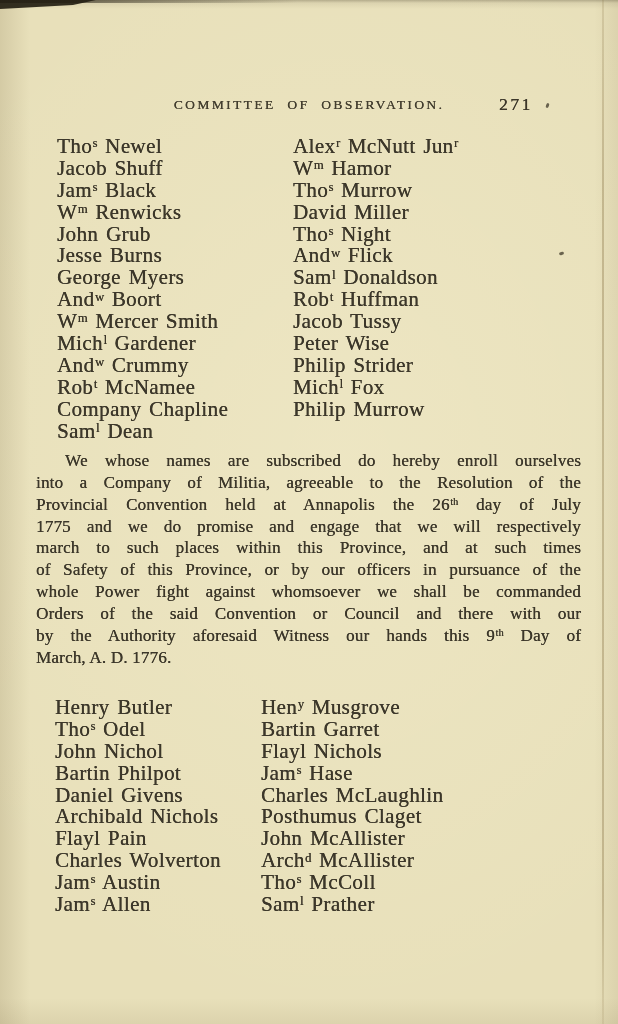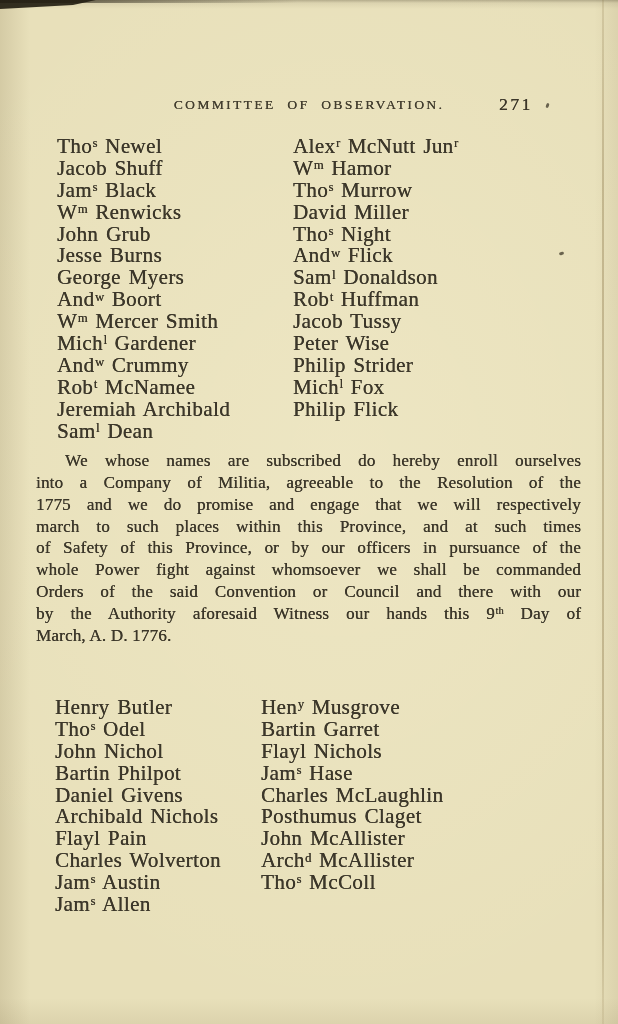--- a/index.html
+++ b/index.html
@@ -76,43 +76,44 @@
         <div class="name-line">Jam<sup>s</sup> Black</div>
         <div class="name-line">W<sup>m</sup> Renwicks</div>
         <div class="name-line">John Grub</div>
         <div class="name-line">Jesse Burns</div>
         <div class="name-line">George Myers</div>
         <div class="name-line">And<sup>w</sup> Boort</div>
         <div class="name-line">W<sup>m</sup> Mercer Smith</div>
         <div class="name-line">Mich<sup>l</sup> Gardener</div>
         <div class="name-line">And<sup>w</sup> Crummy</div>
         <div class="name-line">Rob<sup>t</sup> McNamee</div>
-        <div class="name-line">Jeremiah Archibald</div>
+        <div class="name-line">Company Chapline</div>
         <div class="name-line">Sam<sup>l</sup> Dean</div>
       </div>
     <div class="col c2">
         <div class="name-line">Alex<sup>r</sup> McNutt Jun<sup>r</sup></div>
         <div class="name-line">W<sup>m</sup> Hamor</div>
         <div class="name-line">Tho<sup>s</sup> Murrow</div>
         <div class="name-line">David Miller</div>
         <div class="name-line">Tho<sup>s</sup> Night</div>
         <div class="name-line">And<sup>w</sup> Flick</div>
         <div class="name-line">Sam<sup>l</sup> Donaldson</div>
         <div class="name-line">Rob<sup>t</sup> Huffman</div>
         <div class="name-line">Jacob Tussy</div>
         <div class="name-line">Peter Wise</div>
         <div class="name-line">Philip Strider</div>
         <div class="name-line">Mich<sup>l</sup> Fox</div>
-        <div class="name-line">Philip Flick</div>
+        <div class="name-line">Philip Murrow</div>
       </div>
   </section>
 
   <section class="para">
       <div class="pline first">We whose names are subscribed do hereby enroll ourselves</div>
       <div class="pline">into a Company of Militia, agreeable to the Resolution of the</div>
+      <div class="pline">Provincial Convention held at Annapolis the 26<sup>th</sup> day of July</div>
       <div class="pline">1775 and we do promise and engage that we will respectively</div>
       <div class="pline">march to such places within this Province, and at such times</div>
       <div class="pline">of Safety of this Province, or by our officers in pursuance of the</div>
       <div class="pline">whole Power fight against whomsoever we shall be commanded</div>
       <div class="pline">Orders of the said Convention or Council and there with our</div>
       <div class="pline">by the Authority aforesaid Witness our hands this 9<sup>th</sup> Day of</div>
       <div class="pline last">March, A. D. 1776.</div>
     </section>
 
   <section class="list list2">
@@ -131,16 +132,17 @@
     <div class="col c2">
         <div class="name-line">Hen<sup>y</sup> Musgrove</div>
         <div class="name-line">Bartin Garret</div>
         <div class="name-line">Flayl Nichols</div>
         <div class="name-line">Jam<sup>s</sup> Hase</div>
         <div class="name-line">Charles McLaughlin</div>
         <div class="name-line">Posthumus Claget</div>
         <div class="name-line">John McAllister</div>
         <div class="name-line">Arch<sup>d</sup> McAllister</div>
         <div class="name-line">Tho<sup>s</sup> McColl</div>
+        <div class="name-line">Sam<sup>l</sup> Prather</div>
       </div>
   </section>
 
 </div>
 
 </body></html>

